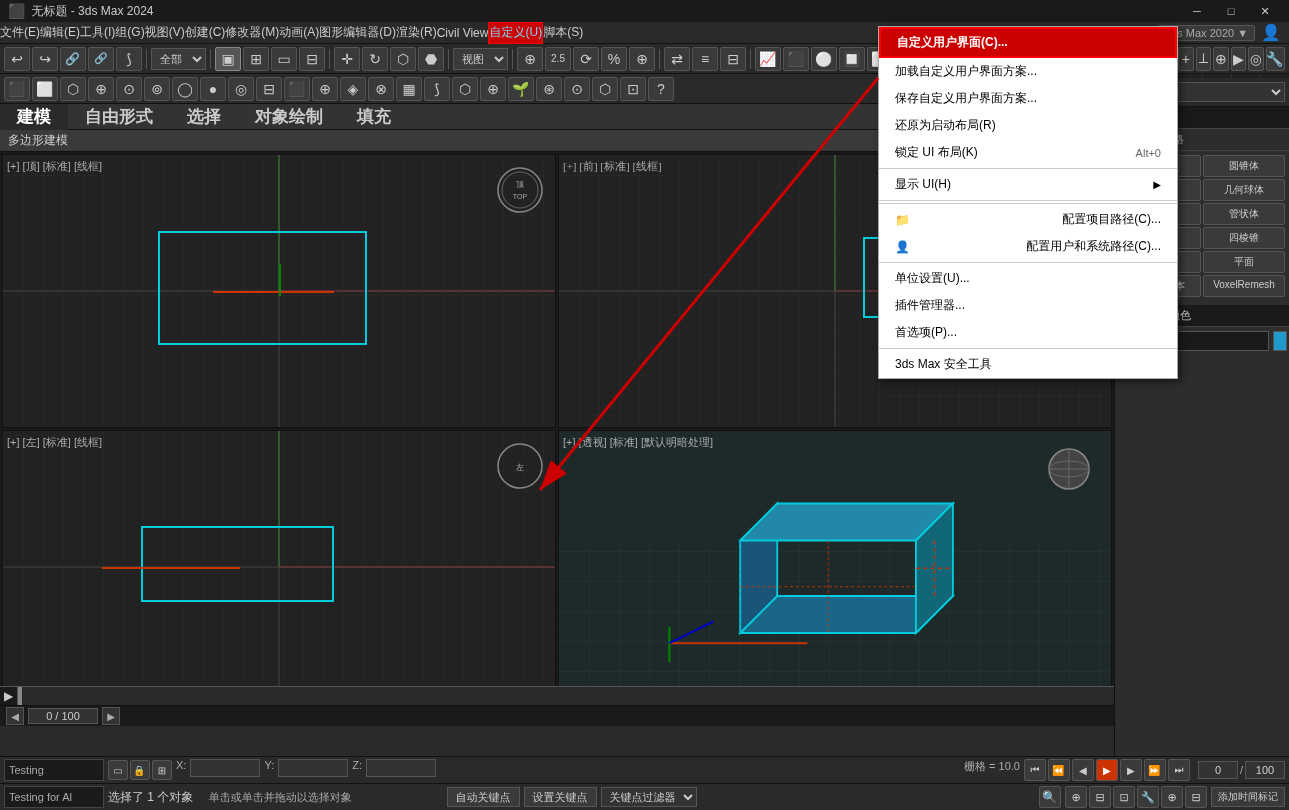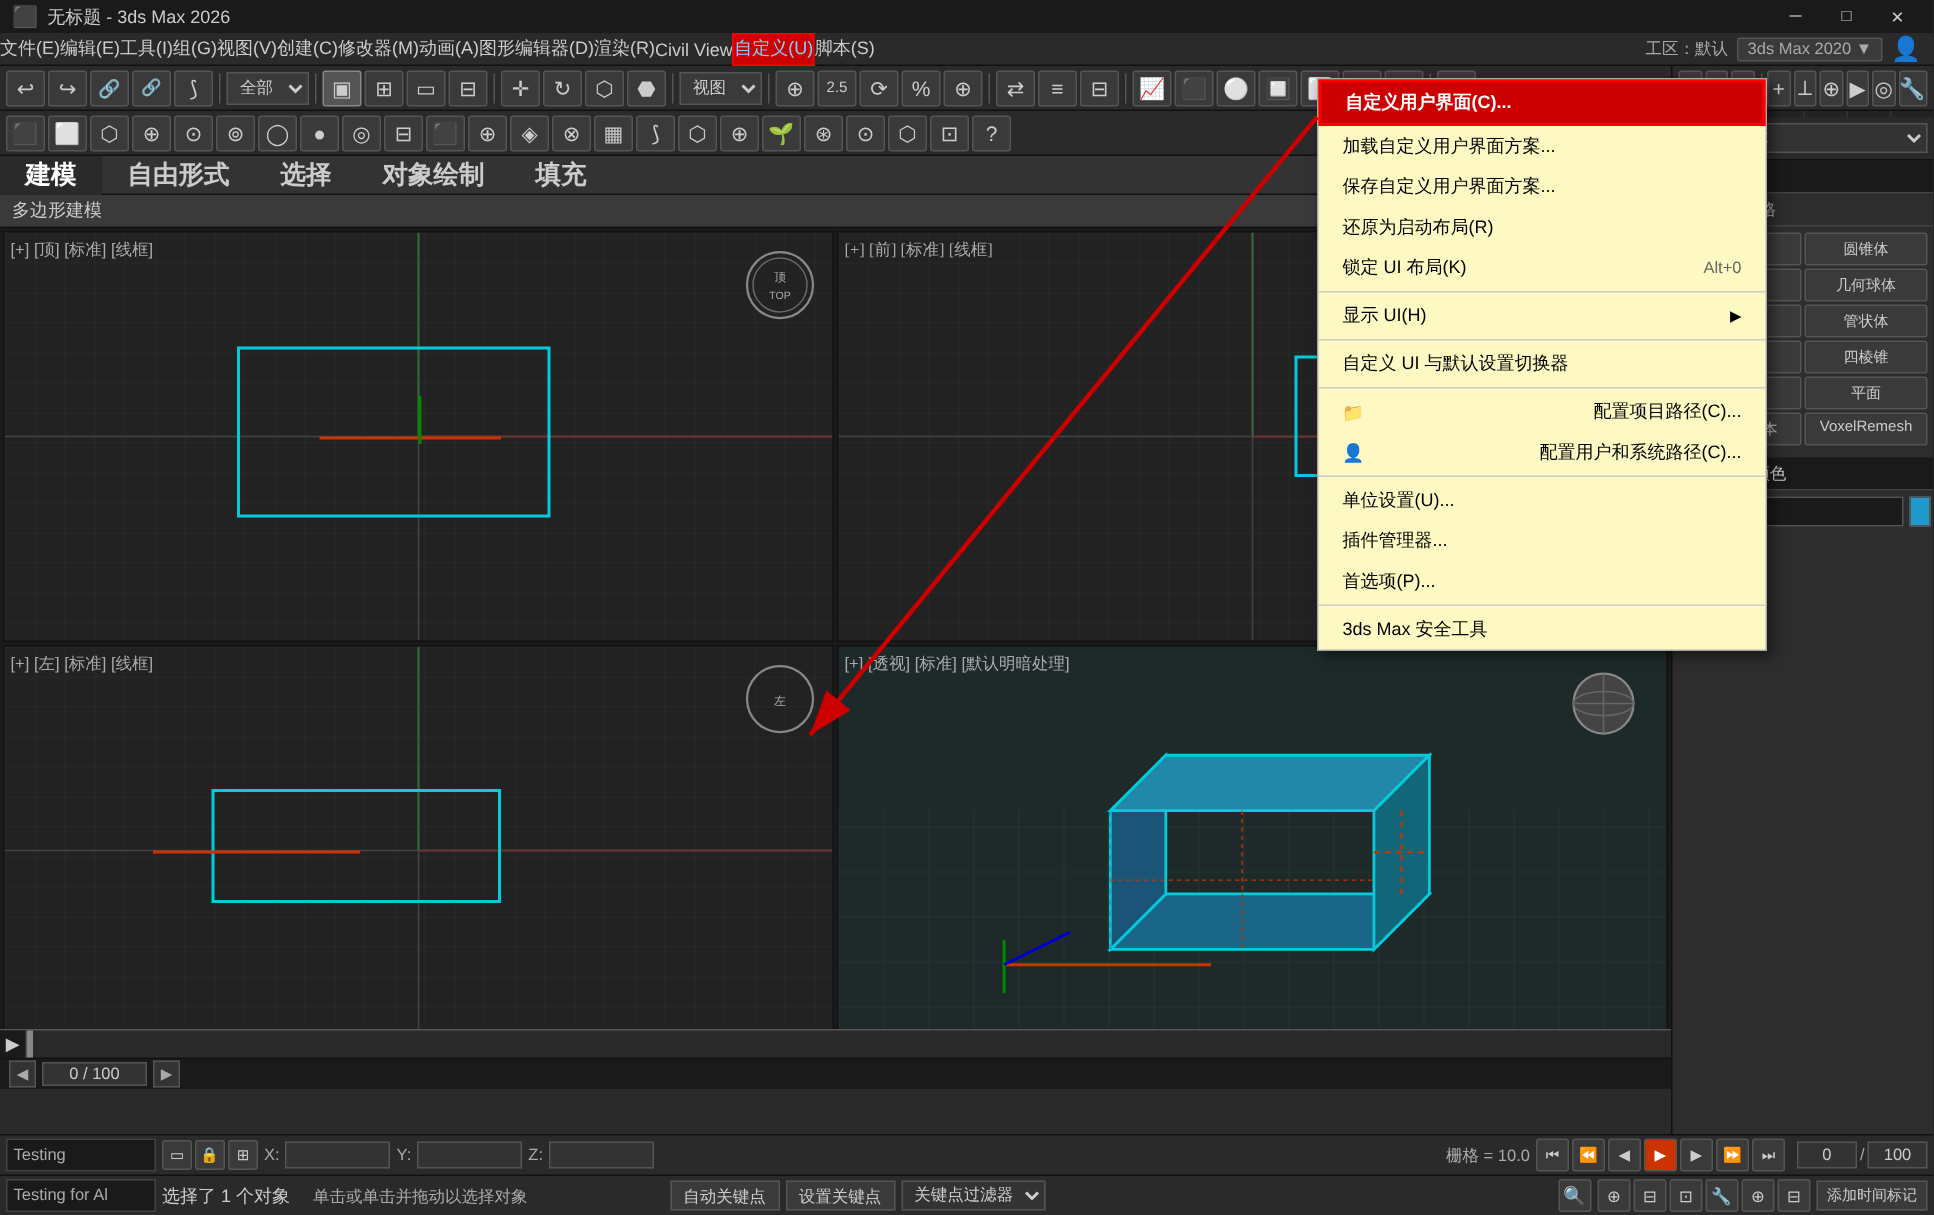--- a/index.html
+++ b/index.html
@@ -196,24 +196,24 @@
       width: 20px;
       height: 20px;
       background: #2299cc;
       border: 1px solid #555;
       cursor: pointer;
     }
 
     
     #customize-menu {
       position: absolute;
-      top: 52px;
+      top: 26px;
       left: 878px;
       width: 300px;
-      background: #fef9c3;
+      background: #ffffff;
       border: 1px solid #aaa;
       box-shadow: 3px 3px 8px rgba(0,0,0,0.5);
       z-index: 1000;
     }
     .cm-item {
       padding: 5px 16px;
       font-size: 12px;
       color: #000;
       cursor: pointer;
       display: flex;
@@ -284,21 +284,21 @@
     }
   </style>
 </head>
 <body>
 
 <div id="layout-wrapper">
 
   <div id="title-bar">
     <div id="title-bar-left">
       <span style="color:#c00;font-size:14px;">⬛</span>
-      <span>无标题 - 3ds Max 2026</span>
+      <span>无标题 - 3ds Max 2024</span>
     </div>
     <div id="title-bar-controls">
       <div class="tb-btn">─</div>
       <div class="tb-btn">□</div>
       <div class="tb-btn close">✕</div>
     </div>
   </div>
 
   <div id="menu-bar" style="position:absolute;top:22px;left:0;right:0;height:22px;background:#2a2a2a;display:flex;align-items:center;z-index:10;">
     <div class="menu-item">文件(E)</div>
@@ -655,23 +655,20 @@
     <div class="cm-item">
       <span>锁定 UI 布局(K)</span>
       <span class="shortcut">Alt+0</span>
     </div>
     <div class="cm-separator"></div>
     <div class="cm-item">
       <span>显示 UI(H)</span>
       <span class="arrow">▶</span>
     </div>
     <div class="cm-separator"></div>
-    <div class="cm-item">
-      <span>自定义 UI 与默认设置切换器</span>
-    </div>
     <div class="cm-separator"></div>
     <div class="cm-item">
       <span>📁 </span>
         <span>配置项目路径(C)...</span>
     </div>
     <div class="cm-item">
       <span>👤 </span>
         <span>配置用户和系统路径(C)...</span>
     </div>
     <div class="cm-separator"></div>
@@ -736,21 +733,21 @@
 
   <div style="position:absolute;bottom:104px;left:0;right:175px;height:20px;background:#2a2a2a;border-top:1px solid #555;border-bottom:1px solid #111;display:flex;align-items:center;padding:0;">
     <div style="width:18px;height:100%;background:#1a1a1a;border-right:1px solid #555;display:flex;align-items:center;justify-content:center;cursor:pointer;">▶</div>
     <div style="flex:1;height:100%;position:relative;cursor:pointer;">
       <div style="position:absolute;left:0;top:0;bottom:0;width:4px;background:#888;"></div>
     </div>
   </div>
 
   <div style="position:absolute;bottom:0;left:0;right:0;height:54px;background:#2a2a2a;border-top:1px solid #111;display:flex;flex-direction:column;">
 
-    <div style="height:27px;display:flex;align-items:center;gap:4px;padding:2px 4px;border-bottom:1px solid #111;">
+    <div style="height:27px;display:flex;gap:4px;padding:2px 4px;border-bottom:1px solid #111;">
       <div style="width:100px;height:22px;background:#1a1a1a;border:1px solid #444;display:flex;align-items:center;padding:0 4px;font-size:11px;color:#aaa;">
         <span>Testing</span>
       </div>
 
       <div style="display:flex;align-items:center;gap:2px;">
         <div style="width:20px;height:20px;background:#3a3a3a;border:1px solid #555;border-radius:2px;display:flex;align-items:center;justify-content:center;font-size:10px;cursor:pointer;">▭</div>
         <div style="width:20px;height:20px;background:#3a3a3a;border:1px solid #555;border-radius:2px;display:flex;align-items:center;justify-content:center;font-size:10px;cursor:pointer;">🔒</div>
         <div style="width:20px;height:20px;background:#3a3a3a;border:1px solid #555;border-radius:2px;display:flex;align-items:center;justify-content:center;font-size:10px;cursor:pointer;">⊞</div>
       </div>
       <span class="coord-label">X:</span>

